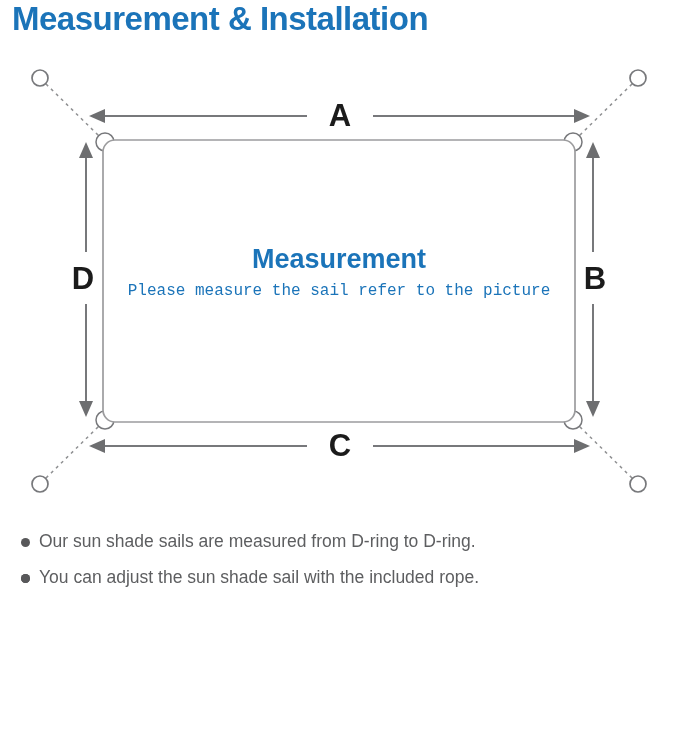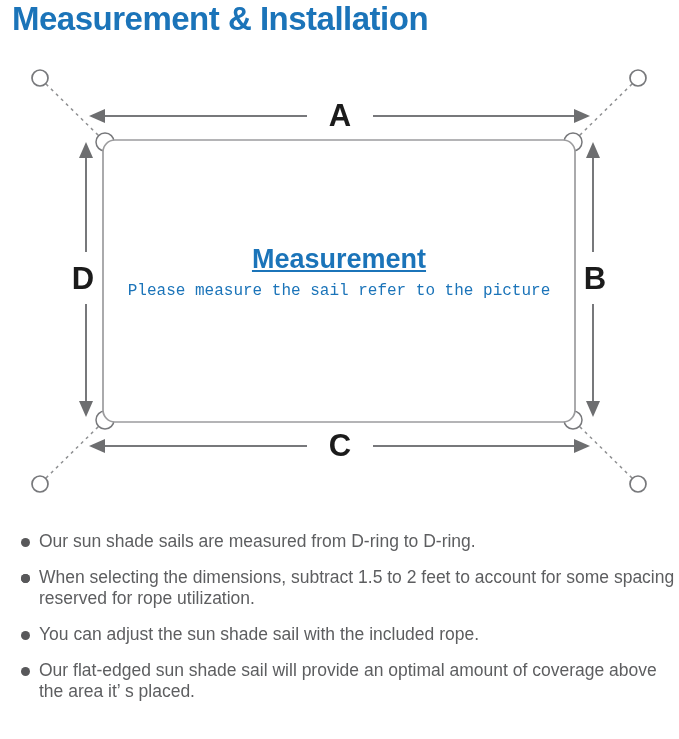--- a/index.html
+++ b/index.html
@@ -91,21 +91,20 @@
     left: 339px;
     top: 272px;
     transform: translate(-50%, -50%);
     text-align: center;
     white-space: nowrap;
   }
   .center-heading {
     font-size: 27px;
     font-weight: bold;
     color: var(--accent-blue);
-    text-decoration: underline;
   }
   .center-sub {
     margin-top: 7px;
     font-size: 16px;
     color: var(--accent-blue);
     font-family: Liberation Mono, monospace;
   }
   .bullets {
     position: absolute;
     top: 531px;
@@ -195,25 +194,17 @@
   <ul class="bullets">
     <li>
       <span class="dot"></span>
       <span>Our sun shade sails are measured from D-ring to D-ring.</span>
     </li>
     <li>
       <span class="dot"></span>
     </li>
     <li>
       <span class="dot"></span>
-      <span>When selecting the dimensions, subtract 1.5 to 2 feet to account for some spacing reserved for rope utilization.</span>
-    </li>
-    <li>
-      <span class="dot"></span>
       <span>You can adjust the sun shade sail with the included rope.</span>
     </li>
-    <li>
-      <span class="dot"></span>
-      <span>Our flat-edged sun shade sail will provide an optimal amount of coverage above the area it’ s placed.</span>
-    </li>
   </ul>
 
 </div>
 
 </body></html>

